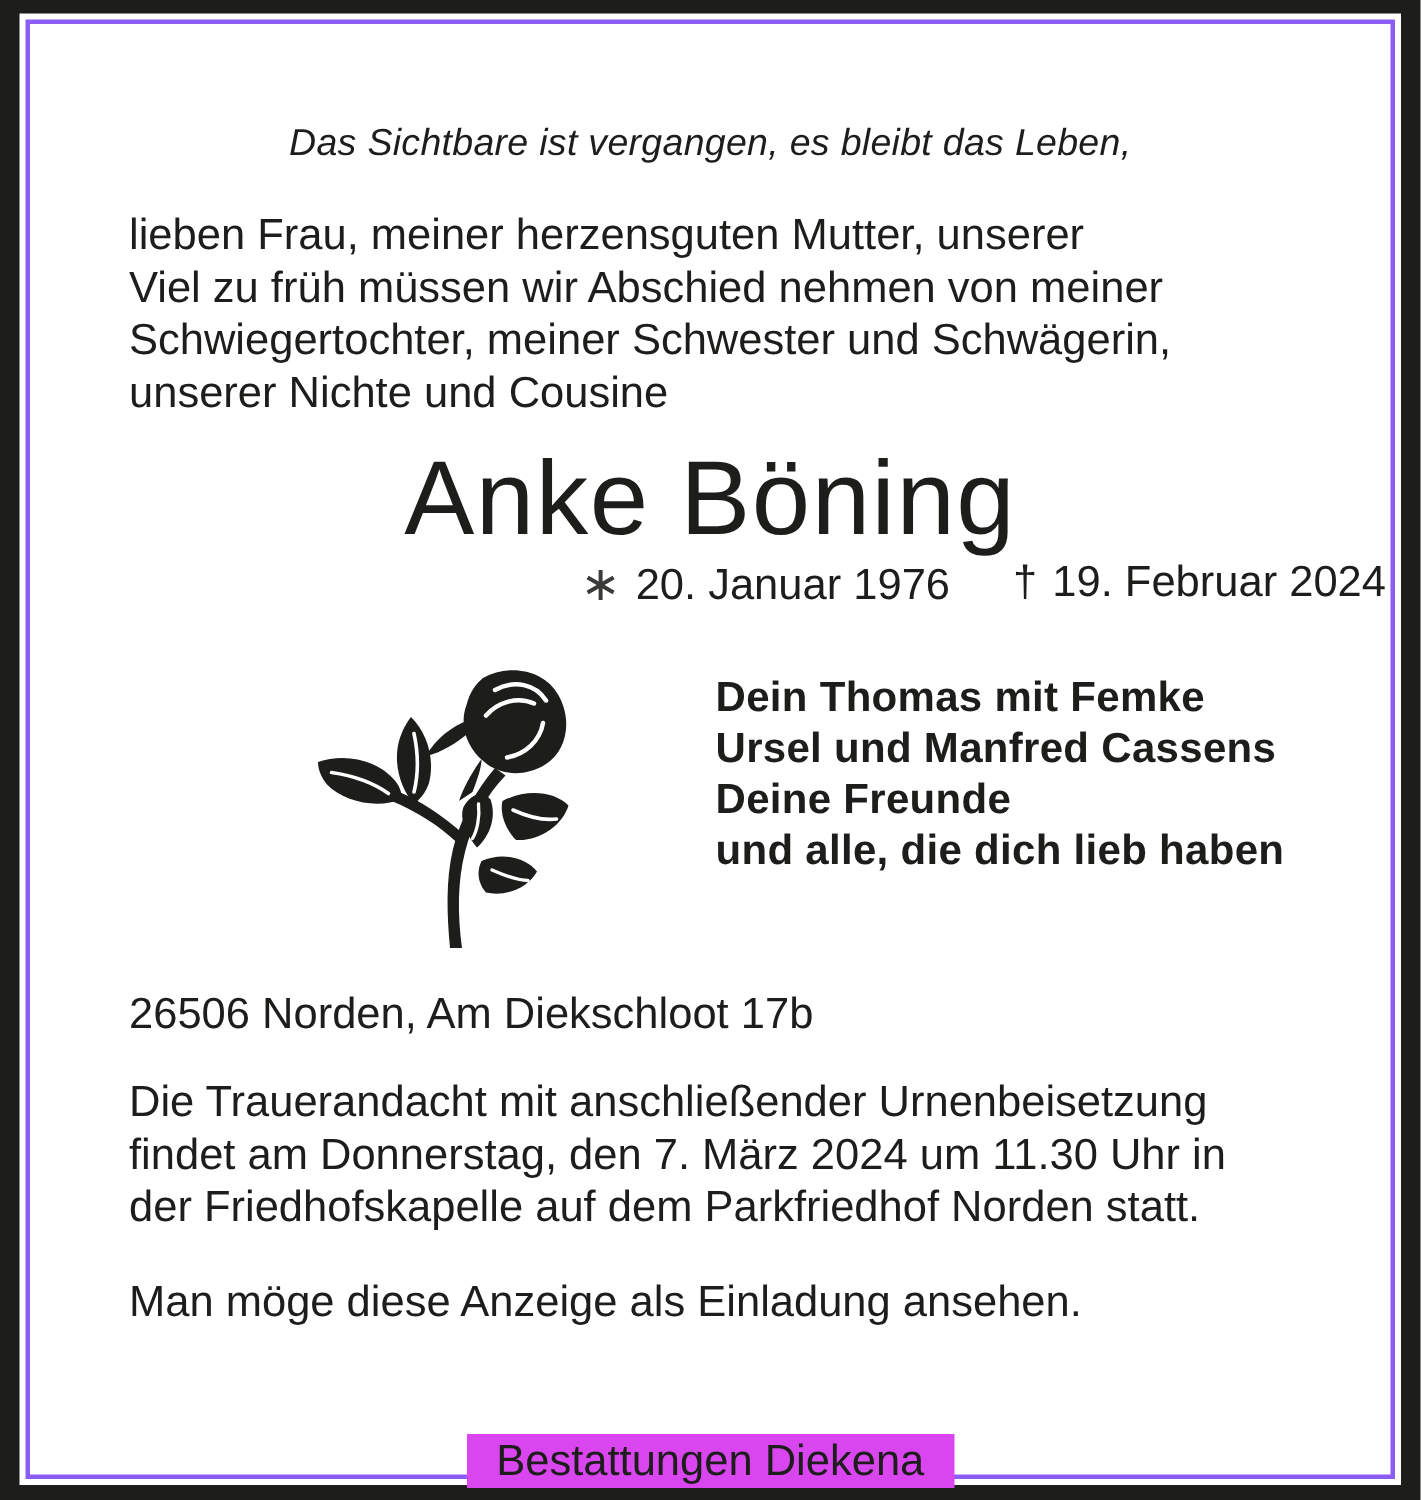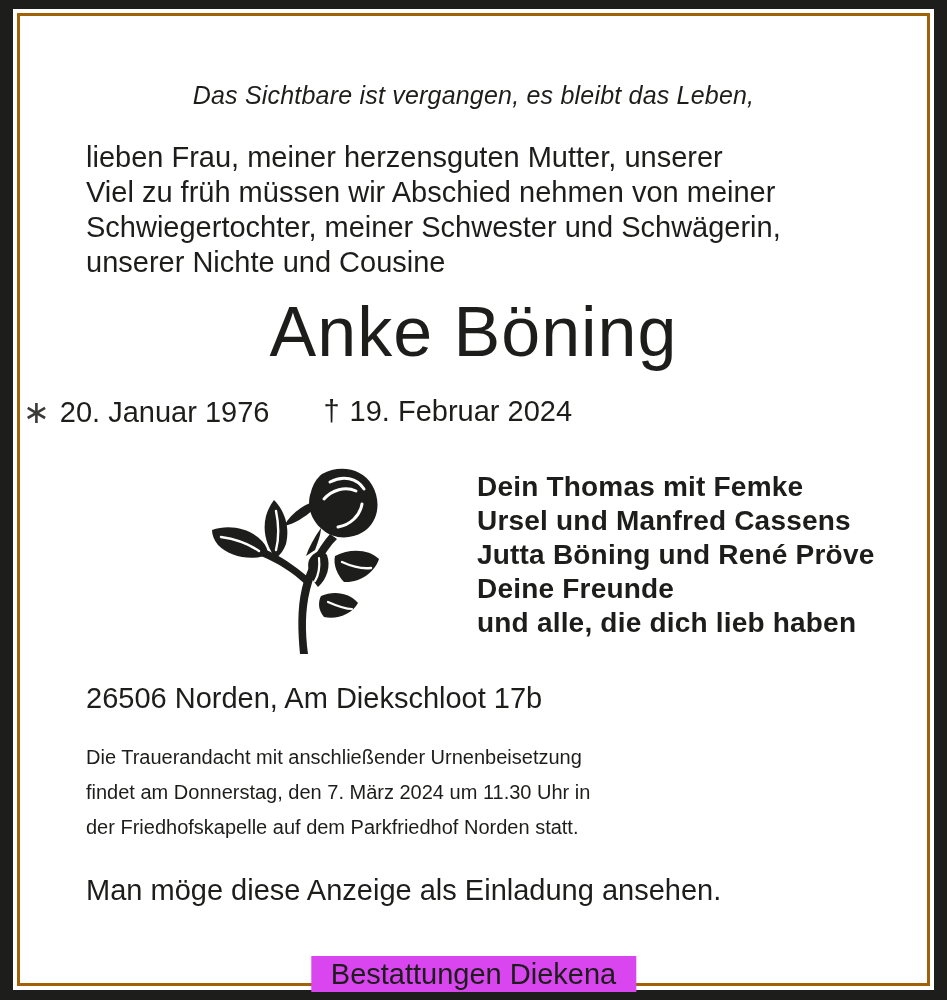--- a/index.html
+++ b/index.html
@@ -8,50 +8,50 @@
     font-family:"Liberation Sans", sans-serif;color:#1d1d1b;overflow:hidden;
   }
   .frame-outer{
     position:absolute;inset:0;
     border-top:9px solid #1d1d1b;border-bottom:10px solid #1d1d1b;
     border-left:13px solid #1d1d1b;border-right:13px solid #1d1d1b;
     box-sizing:border-box;
   }
   .frame-inner{
     position:absolute;left:17px;right:17px;top:13px;bottom:14px;
-    border:3px solid #a16207;box-sizing:border-box;
+    border:3px solid #8b5cf6;box-sizing:border-box;
   }
   .content{position:absolute;inset:3px;overflow:visible;}
   .epigraph{
     margin-top:61px;text-align:center;font-style:italic;
     font-size:25px;line-height:31px;letter-spacing:.2px;
   }
   .intro{
     margin-top:29px;padding-left:63px;font-size:29px;line-height:35px;
   }
   .deceased-name{
     margin-top:13px;text-align:center;font-weight:normal;
     font-size:70px;line-height:78px;letter-spacing:1px;
   }
   .dates{
-    margin-top:23px;display:flex;justify-content:flex-start;gap:54px;
+    margin-top:0;display:flex;justify-content:flex-end;gap:42px;
     font-size:29px;line-height:35px;
   }
   .dates .sym{display:inline-block;margin-right:10px;}
   .dates .star{font-size:32px;position:relative;top:1px;color:#3a3a38;}
   .middle{
     margin-top:34px;display:flex;align-items:flex-start;padding-left:168px;gap:28px;
   }
   .rose{width:218px;height:192px;flex:0 0 auto;}
   .mourners{
     margin-left:40px;margin-top:6px;font-weight:bold;
     font-size:28px;line-height:34px;letter-spacing:.2px;
   }
   .address{margin-top:25px;padding-left:63px;font-size:29px;line-height:35px;}
-  .service{margin-top:24px;padding-left:63px;font-size:20px;line-height:35px;}
+  .service{margin-top:24px;padding-left:63px;font-size:29px;line-height:35px;}
   .invitation{margin-top:28px;padding-left:63px;font-size:29px;line-height:35px;}
   .funeral-home{
     position:absolute;left:50%;bottom:-9px;transform:translateX(-50%);
     background:#d946ef;padding:0 20px;white-space:nowrap;
     font-family:Liberation Sans, sans-serif;font-size:29px;line-height:36px;
     z-index:2;
   }
 </style>
 </head>
 <body>
@@ -115,21 +115,20 @@
           <path d="M85 47 C88 61 88 74 85 86" stroke-width="2.4"></path>
           <path d="M30 73 C44 75 58 80 68 87" stroke-width="2.4"></path>
           <path d="M128 94 C129 103 127 112 124 117" stroke-width="2.2"></path>
           <path d="M151 98 C162 103 172 105 180 104" stroke-width="2.4"></path>
           <path d="M137 138 C146 142 154 145 161 145" stroke-width="2.2"></path>
         </g>
       </svg>
       <div class="mourners">
         <div>Dein Thomas mit Femke</div>
         <div>Ursel und Manfred Cassens</div>
-        <div>Jutta Böning und René Pröve</div>
         <div>Deine Freunde</div>
         <div>und alle, die dich lieb haben</div>
       </div>
     </div>
 
     <div class="address">26506 Norden, Am Diekschloot 17b</div>
 
     <div class="service">
       <div>Die Trauerandacht mit anschließender Urnenbeisetzung</div>
       <div>findet am Donnerstag, den 7. März 2024 um 11.30 Uhr in</div>

